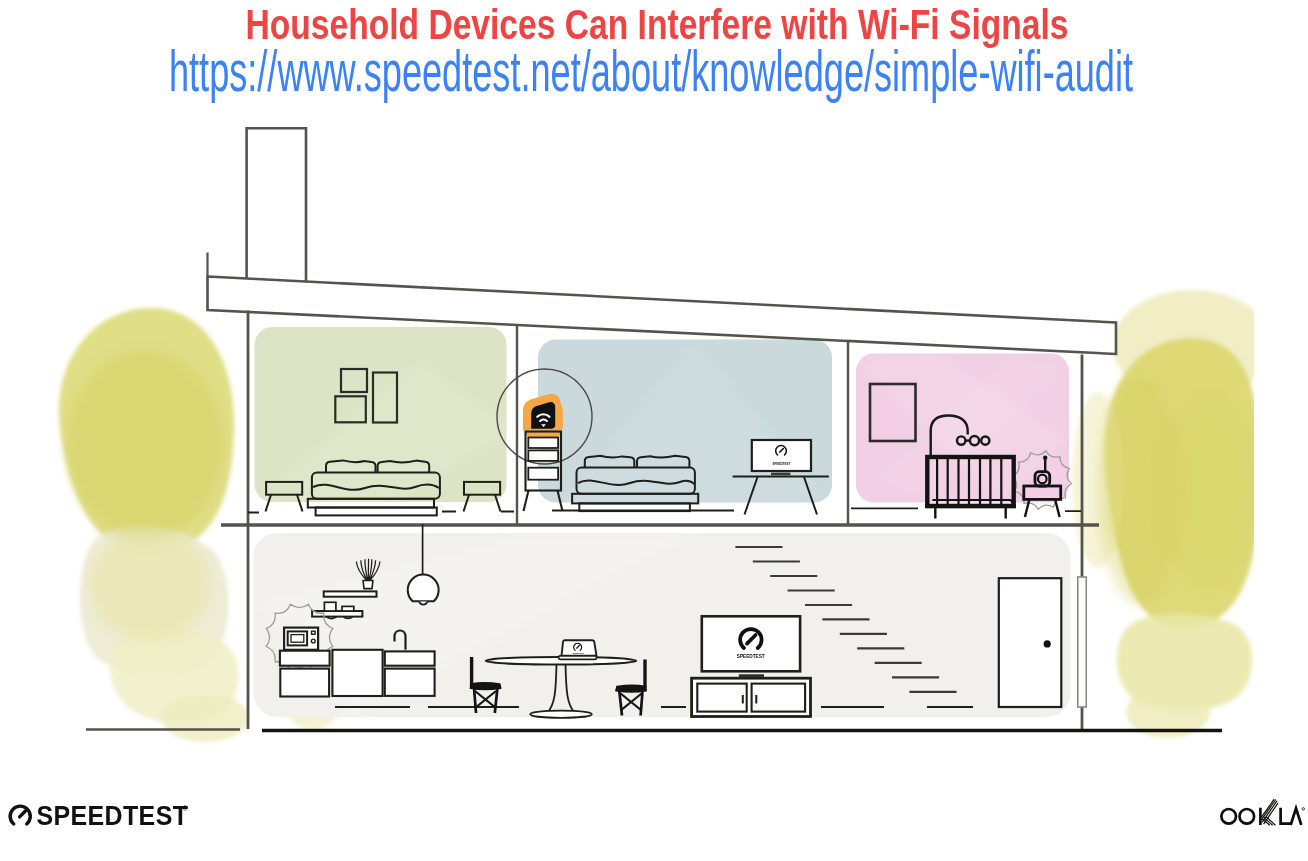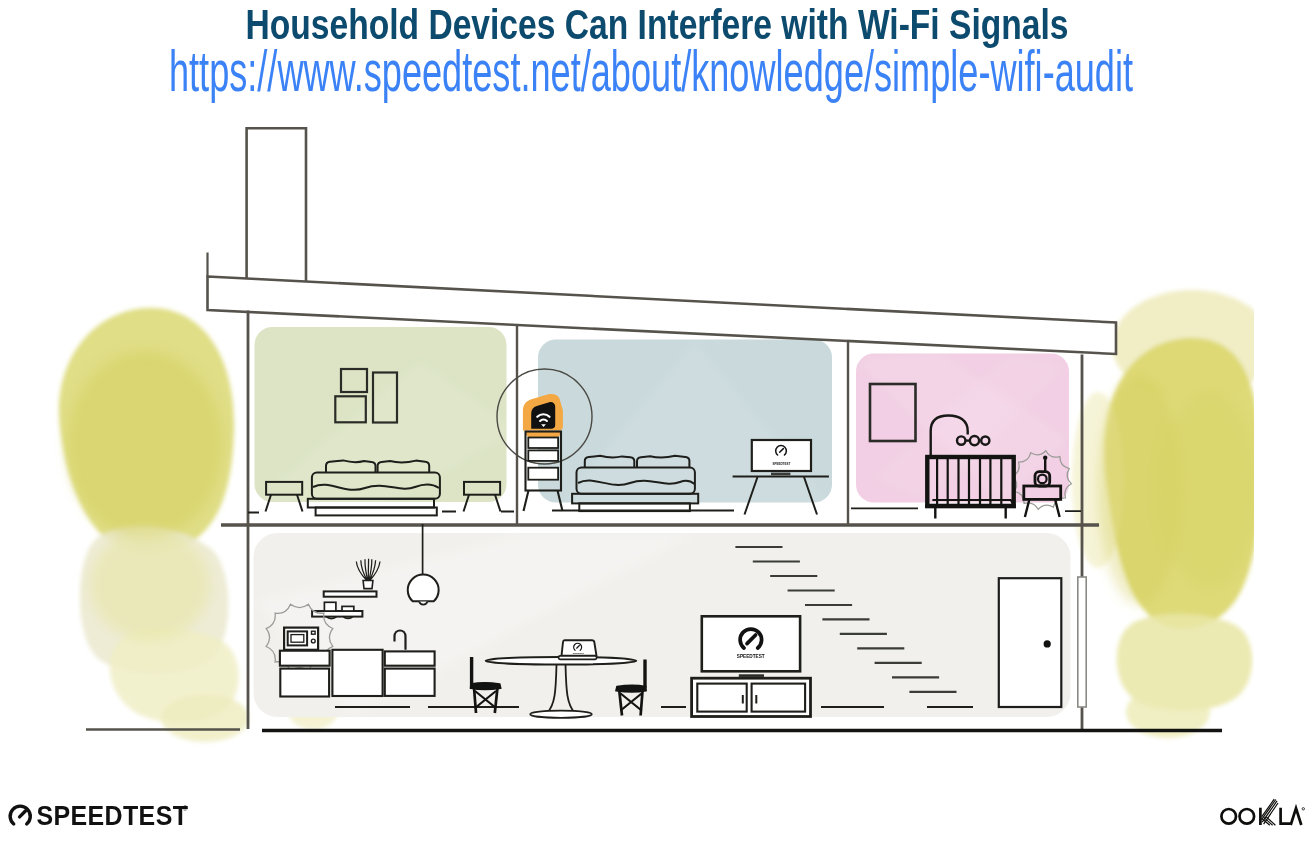--- a/index.html
+++ b/index.html
@@ -1,17 +1,17 @@
 <!DOCTYPE html>
 <html><head>
 <meta charset="utf-8">
 <style>
   html,body{margin:0;padding:0;width:1308px;height:861px;background:#ffffff;overflow:hidden;}
   .wrap{position:relative;width:1308px;height:861px;font-family:"Liberation Sans",sans-serif;}
-  .title{position:absolute;top:0.8px;left:0;width:1308px;height:46px;font-size:42px;font-weight:bold;color:#0c4a6e;white-space:nowrap;}
+  .title{position:absolute;top:0.8px;left:0;width:1308px;height:46px;font-size:42px;font-weight:bold;color:#ef4444;white-space:nowrap;}
   .title span{position:absolute;left:50%;margin-left:3px;transform:translateX(-50%) scaleX(0.80);display:inline-block;}
   .url{position:absolute;top:37px;left:0;width:1308px;height:60px;font-size:58px;font-weight:normal;color:#3b82f6;white-space:nowrap;}
   .url span{position:absolute;left:50%;margin-left:-3px;transform:translateX(-50%) scaleX(0.623);display:inline-block;}
   svg{position:absolute;top:0;left:0;}
 </style>
 </head>
 <body>
 <div class="wrap">
 
 <div class="title">

